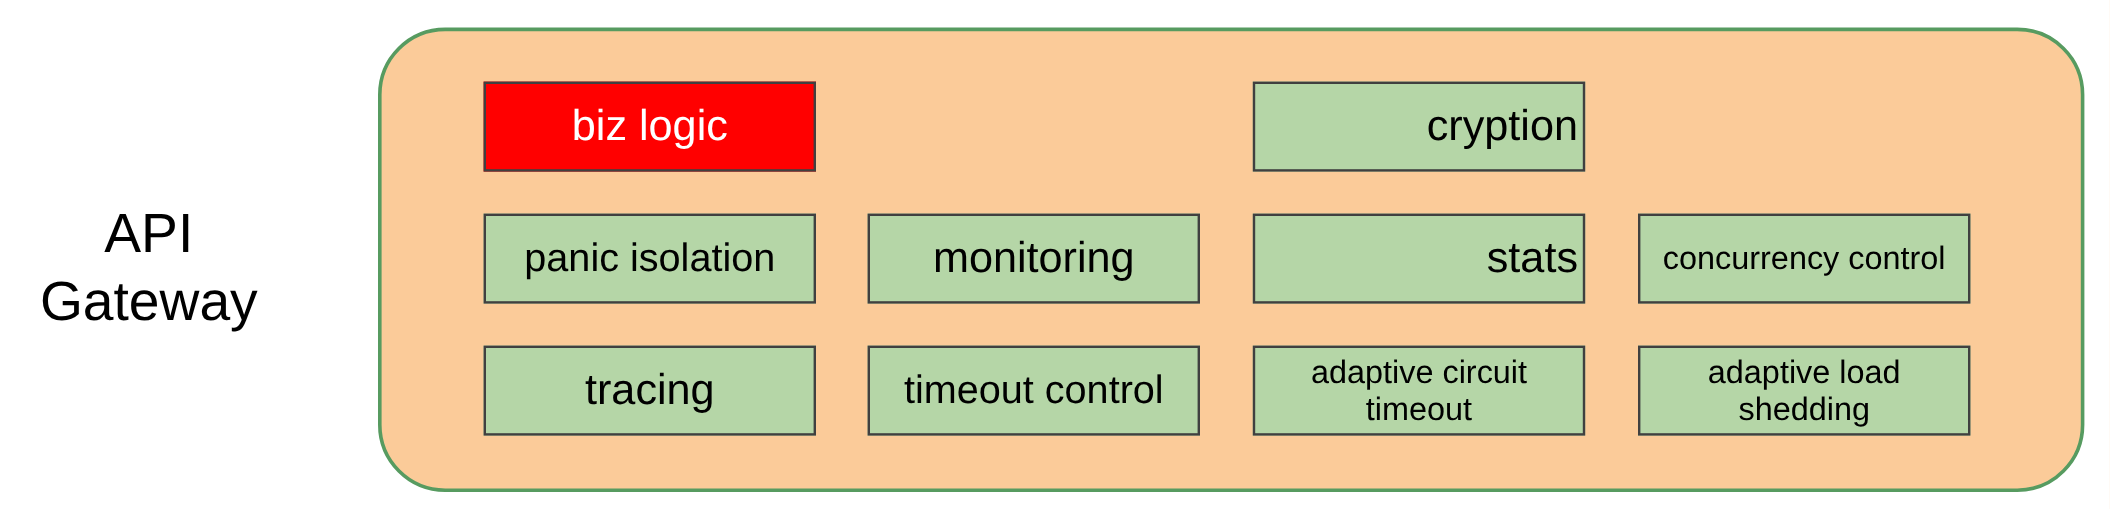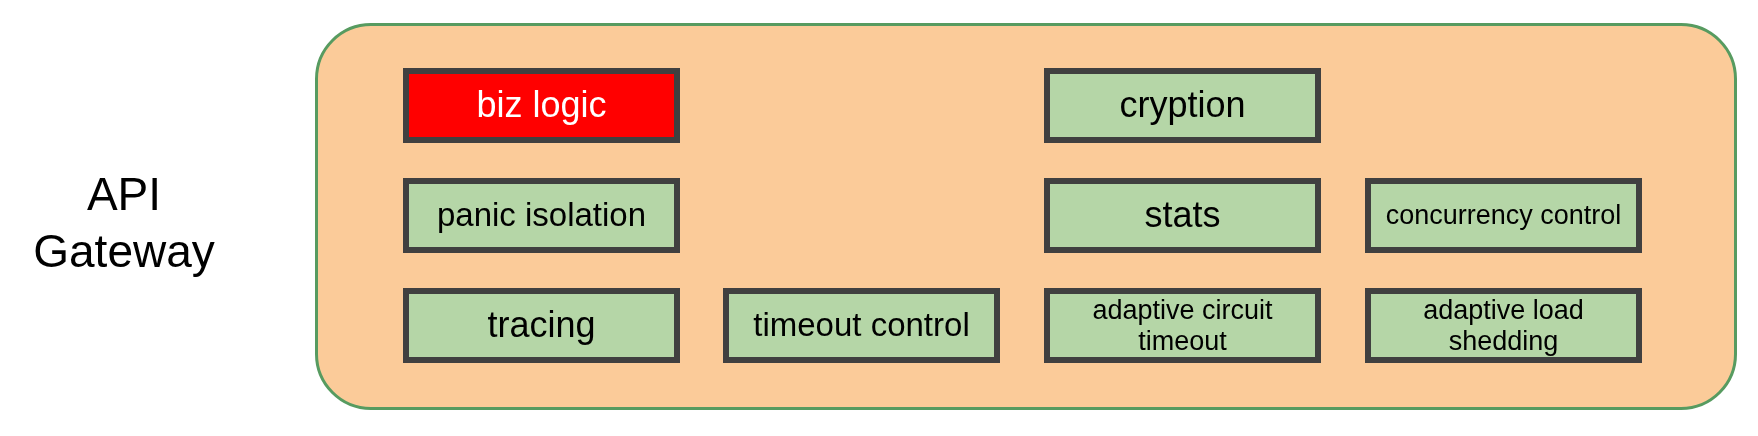--- a/index.html
+++ b/index.html
@@ -36,40 +36,40 @@
     background: #FBCB99;
     border: 3px solid #579B60;
     border-radius: 56px;
   }
   .box {
     position: absolute;
     width: 277px;
     height: 75px;
     box-sizing: border-box;
     background: #B5D6A7;
-    border: 6px solid #404040;
+    border: 2px solid #404040;
     display: flex;
     align-items: center;
     justify-content: center;
     text-align: center;
     padding: 0 4px;
     font-size: 36px;
     line-height: 1.12;
     color: #000000;
   }
   .box.danger {
     background: #FF0000;
     color: #FFFFFF;
   }
   .fs-md { font-size: 33px; }
   .fs-sm { font-size: 27px; }
   
   .c1 { left: 403px; }
   .c2 { left: 723px; }
-  .c3 { left: 1044px; }
+  .c3 { left: 1044px; justify-content: flex-end; }
   .c4 { left: 1365px; }
   .r1 { top: 68px; }
   .r2 { top: 178px; }
   .r3 { top: 288px; }
 </style>
 </head>
 <body>
 
 <div class="canvas">
 
@@ -80,20 +80,23 @@
   <div class="box danger r1 c1">
     <span>biz logic</span>
   </div>
   <div class="box r1 c3">
     <span>cryption</span>
   </div>
 
   <div class="box fs-md r2 c1">
     <span>panic isolation</span>
   </div>
+  <div class="box r2 c2">
+    <span>monitoring</span>
+  </div>
   <div class="box r2 c3">
     <span>stats</span>
   </div>
   <div class="box fs-sm r2 c4">
     <span>concurrency control</span>
   </div>
 
   <div class="box r3 c1">
     <span>tracing</span>
   </div>

